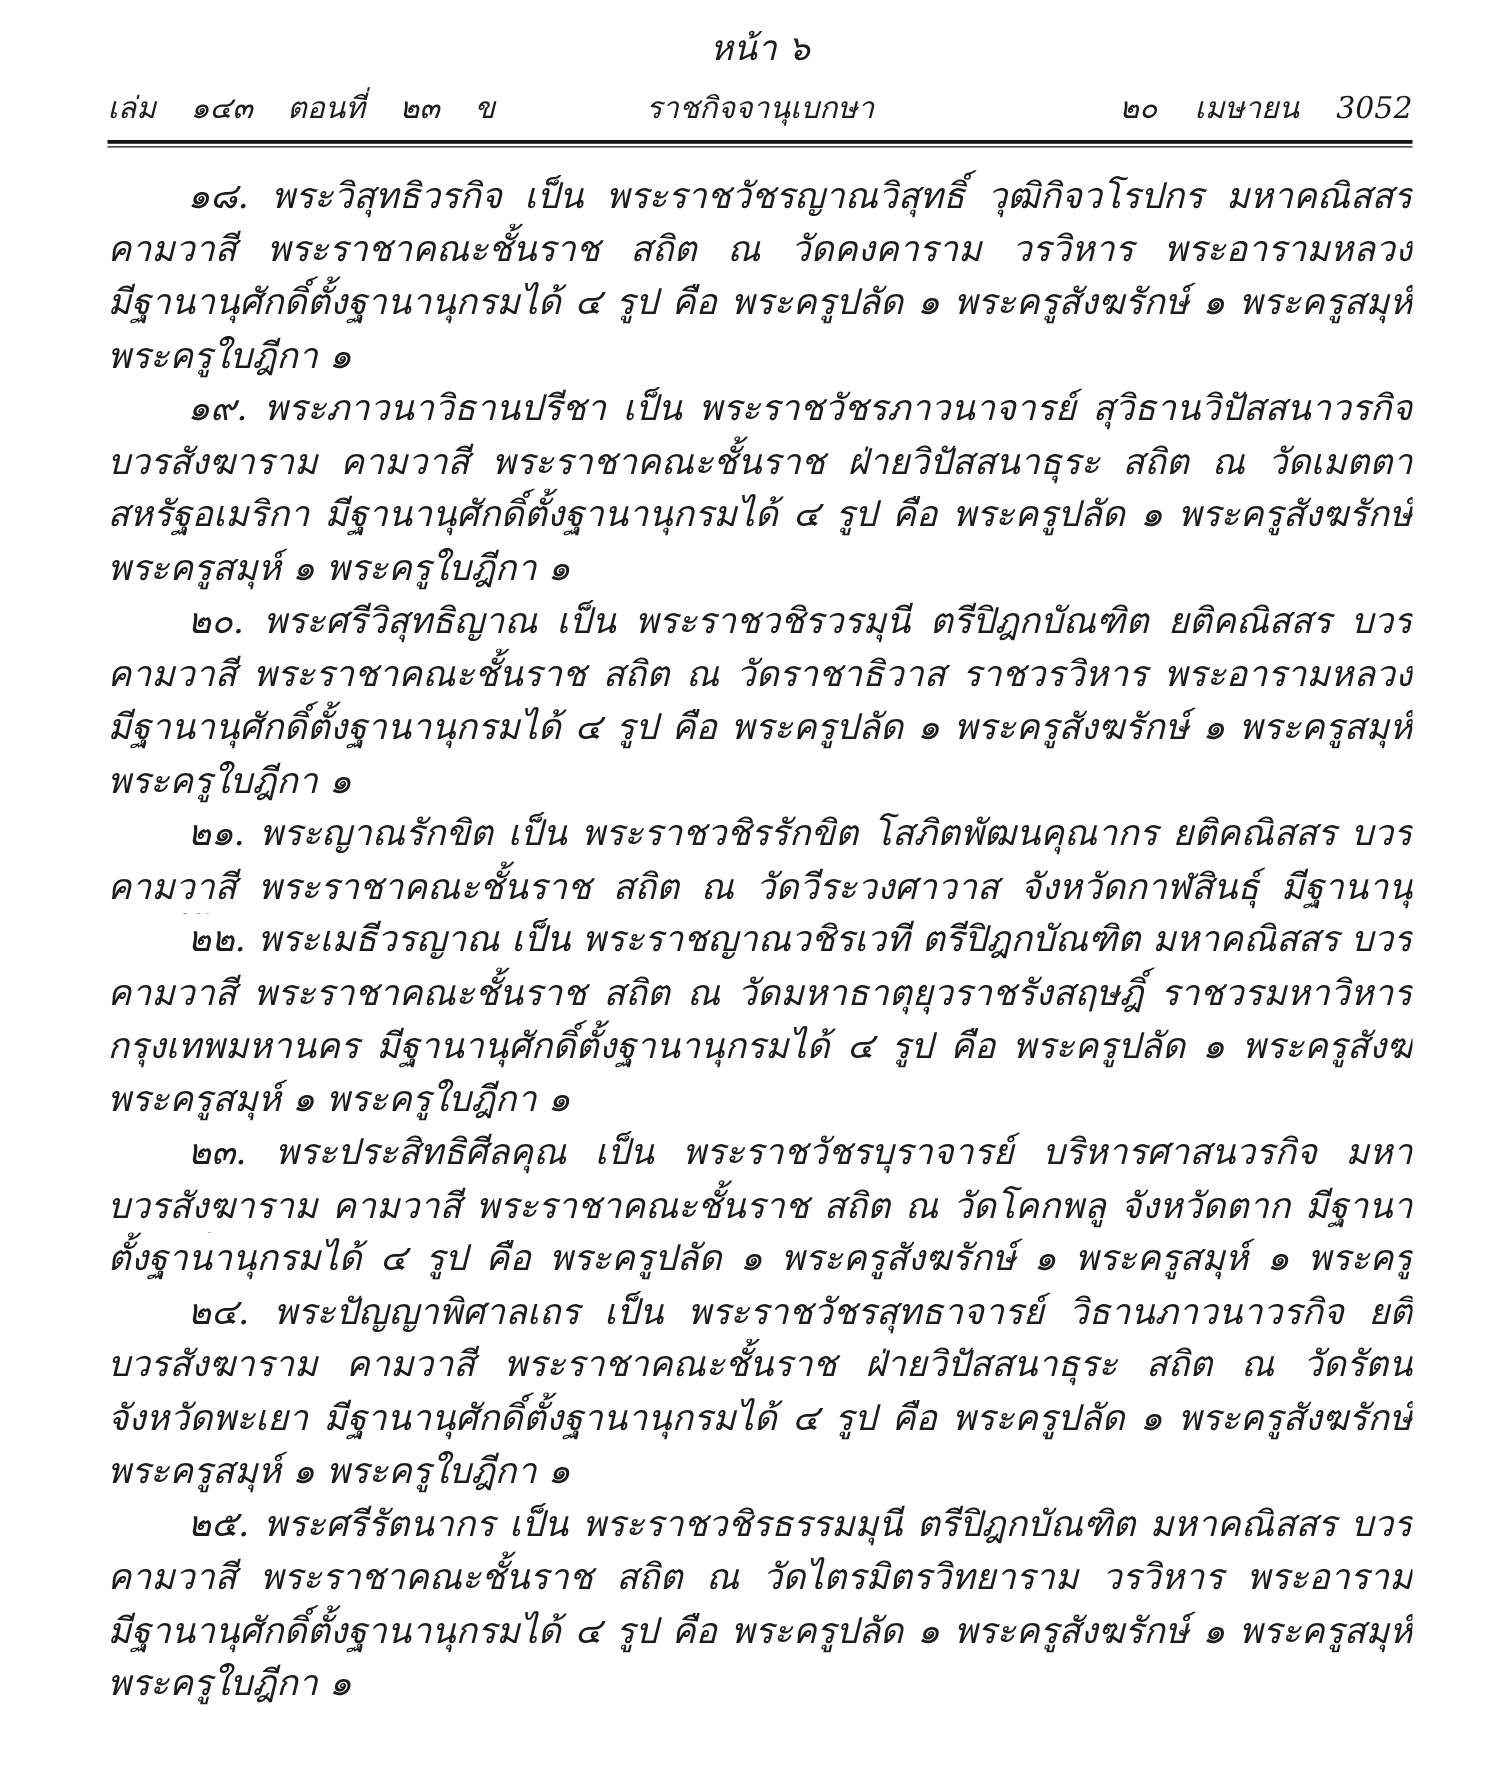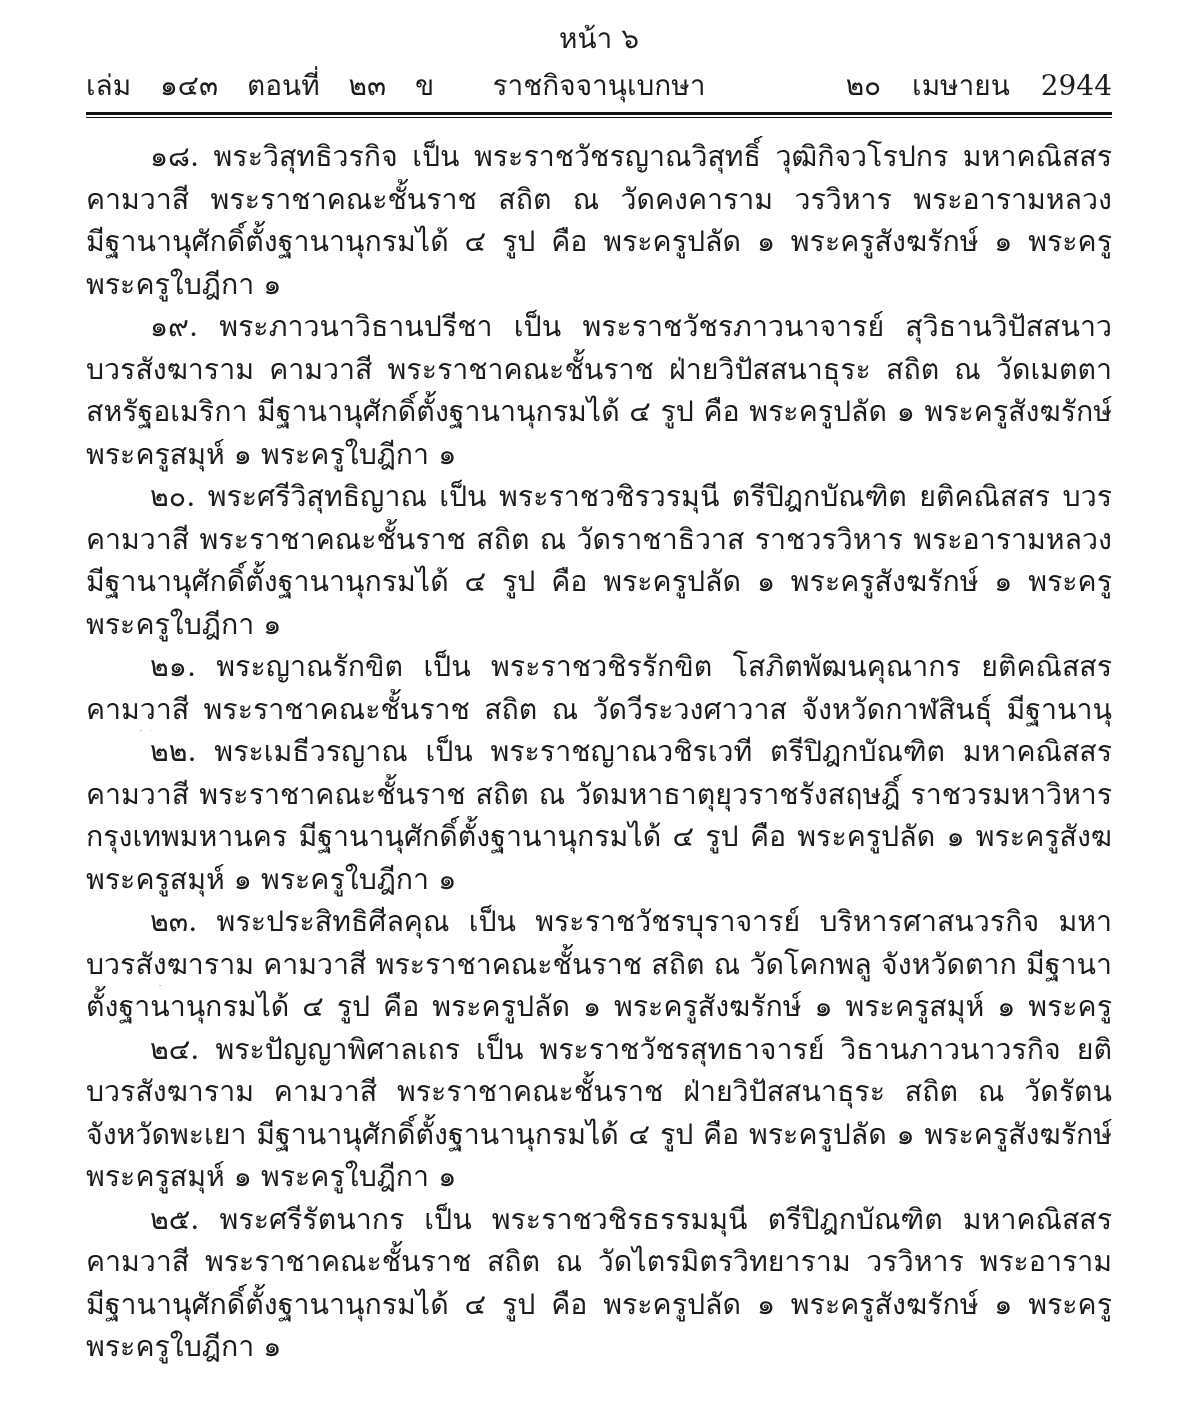--- a/index.html
+++ b/index.html
@@ -11,33 +11,34 @@
     position: relative;
     width: 1194px;
     height: 1417px;
     background: #ffffff;
     color: #1c1c1c;
     font-family: "DejaVu Serif", "Liberation Serif", serif;
     overflow: hidden;
     box-sizing: border-box;
   }
   .inner {
-    margin: 0 82px 0 86px; 
+    margin: 0 64px 0 86px; 
+    font-style: italic;
   }
   .page-label {
     padding-top: 22px;
     text-align: center;
     font-size: 28px;
     line-height: 34px;
   }
   .masthead {
     position: relative;
     margin-top: 10px;
     height: 40px;
-    font-size: 28px;
+    font-size: 24px;
     line-height: 40px;
   }
   .masthead .volume {
     position: absolute;
     left: 0;
     top: 0;
     word-spacing: 20px;
     white-space: nowrap;
   }
   .masthead .gazette-title {
@@ -88,21 +89,21 @@
 <body>
 
 <div class="page">
   <div class="inner">
 
     <div class="page-label">หน้า ๖</div>
 
     <div class="masthead">
       <span class="volume">เล่ม ๑๔๓ ตอนที่ ๒๓ ข</span>
       <span class="gazette-title">ราชกิจจานุเบกษา</span>
-      <span class="issue-date">๒๐ เมษายน 2944</span>
+      <span class="issue-date">๒๐ เมษายน 3052</span>
     </div>
 
     <div class="rule"></div>
 
     <div class="content">
 
     <div class="para">
           <div class="line first">๑๘. พระวิสุทธิวรกิจ เป็น พระราชวัชรญาณวิสุทธิ์ วุฒิกิจวโรปกร มหาคณิสสร บวรสังฆาราม</div>
           <div class="line">คามวาสี พระราชาคณะชั้นราช สถิต ณ วัดคงคาราม วรวิหาร พระอารามหลวง จังหวัดเพชรบุรี</div>
           <div class="line">มีฐานานุศักดิ์ตั้งฐานานุกรมได้ ๔ รูป คือ พระครูปลัด ๑ พระครูสังฆรักษ์ ๑ พระครูสมุห์ ๑</div>

